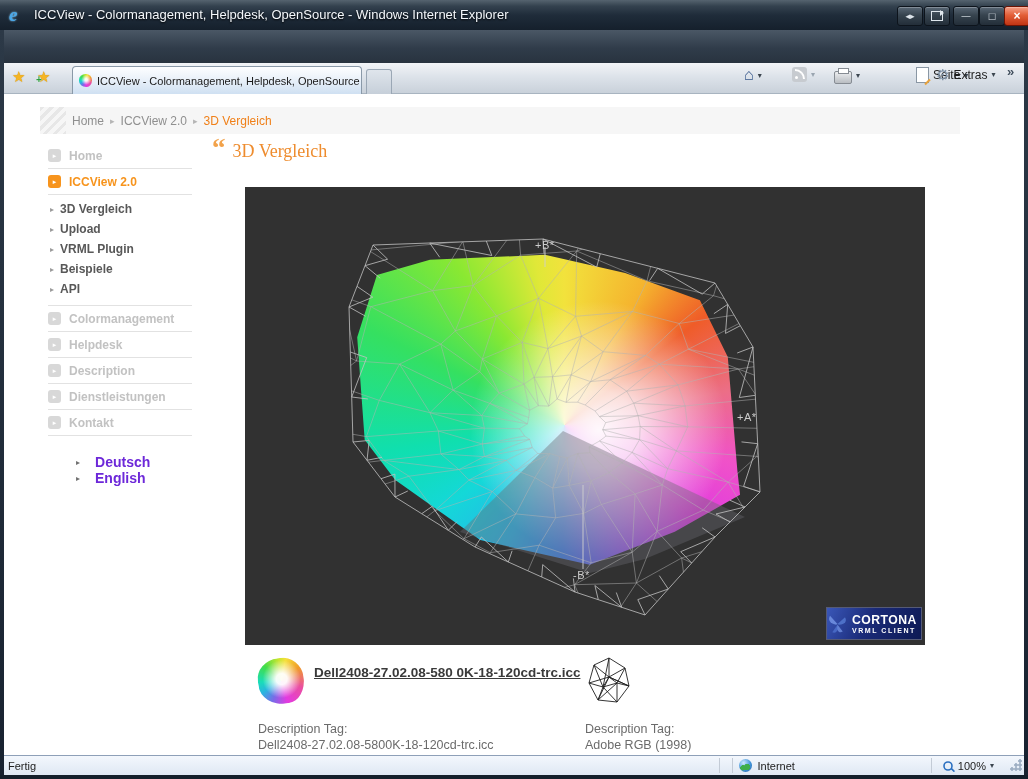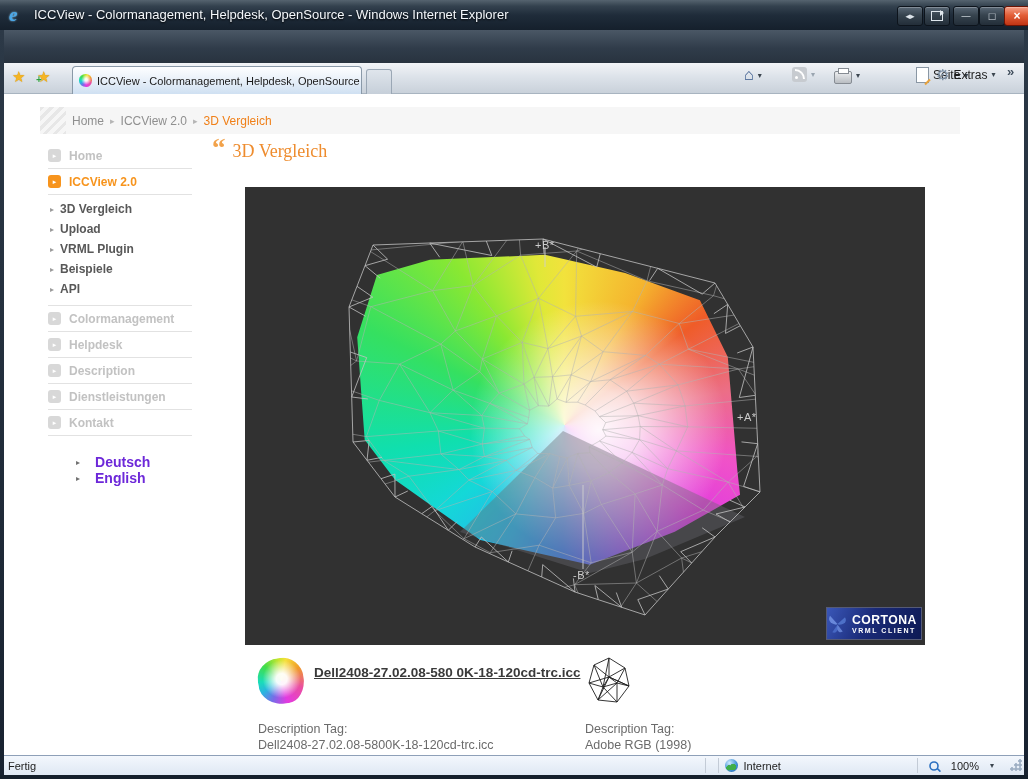--- a/index.html
+++ b/index.html
@@ -156,21 +156,21 @@
   
   .statusbar{position:absolute;left:0;top:755px;width:1028px;height:20px;box-sizing:border-box;
     background:linear-gradient(#f3f7fd,#dfe8f3);border-top:1px solid #8ea0b8;
     display:flex;align-items:center;font-size:11px;color:#222;}
   .status-text{margin-left:8px;}
   .vsep{width:0;height:15px;border-left:1px solid #c3cbd6;margin:0 6px;}
   .globe{width:13px;height:13px;border-radius:50%;margin-right:6px;
     background:radial-gradient(circle at 62% 62%,#3fae4a 0 26%,rgba(0,0,0,0) 28%),
     radial-gradient(circle at 30% 68%,#3fae4a 0 20%,rgba(0,0,0,0) 22%),
     radial-gradient(circle at 35% 30%,#cfeaff,#4394d8 55%,#1d5fa8);}
-  .zoom-cluster{display:flex;align-items:center;gap:11px;margin-left:4px;justify-content:space-between;}
+  .zoom-cluster{display:flex;align-items:center;gap:4px;margin-left:4px;justify-content:space-between;}
   .grip{position:absolute;right:6px;bottom:4px;width:12px;height:12px;
     background:radial-gradient(circle at 2px 10px,#9fb0c4 0 1.5px,transparent 2px),
     radial-gradient(circle at 6px 6px,#9fb0c4 0 1.5px,transparent 2px),
     radial-gradient(circle at 10px 2px,#9fb0c4 0 1.5px,transparent 2px),
     radial-gradient(circle at 6px 10px,#9fb0c4 0 1.5px,transparent 2px),
     radial-gradient(circle at 10px 6px,#9fb0c4 0 1.5px,transparent 2px),
     radial-gradient(circle at 10px 10px,#9fb0c4 0 1.5px,transparent 2px);}
 </style>
 </head>
 <body>

